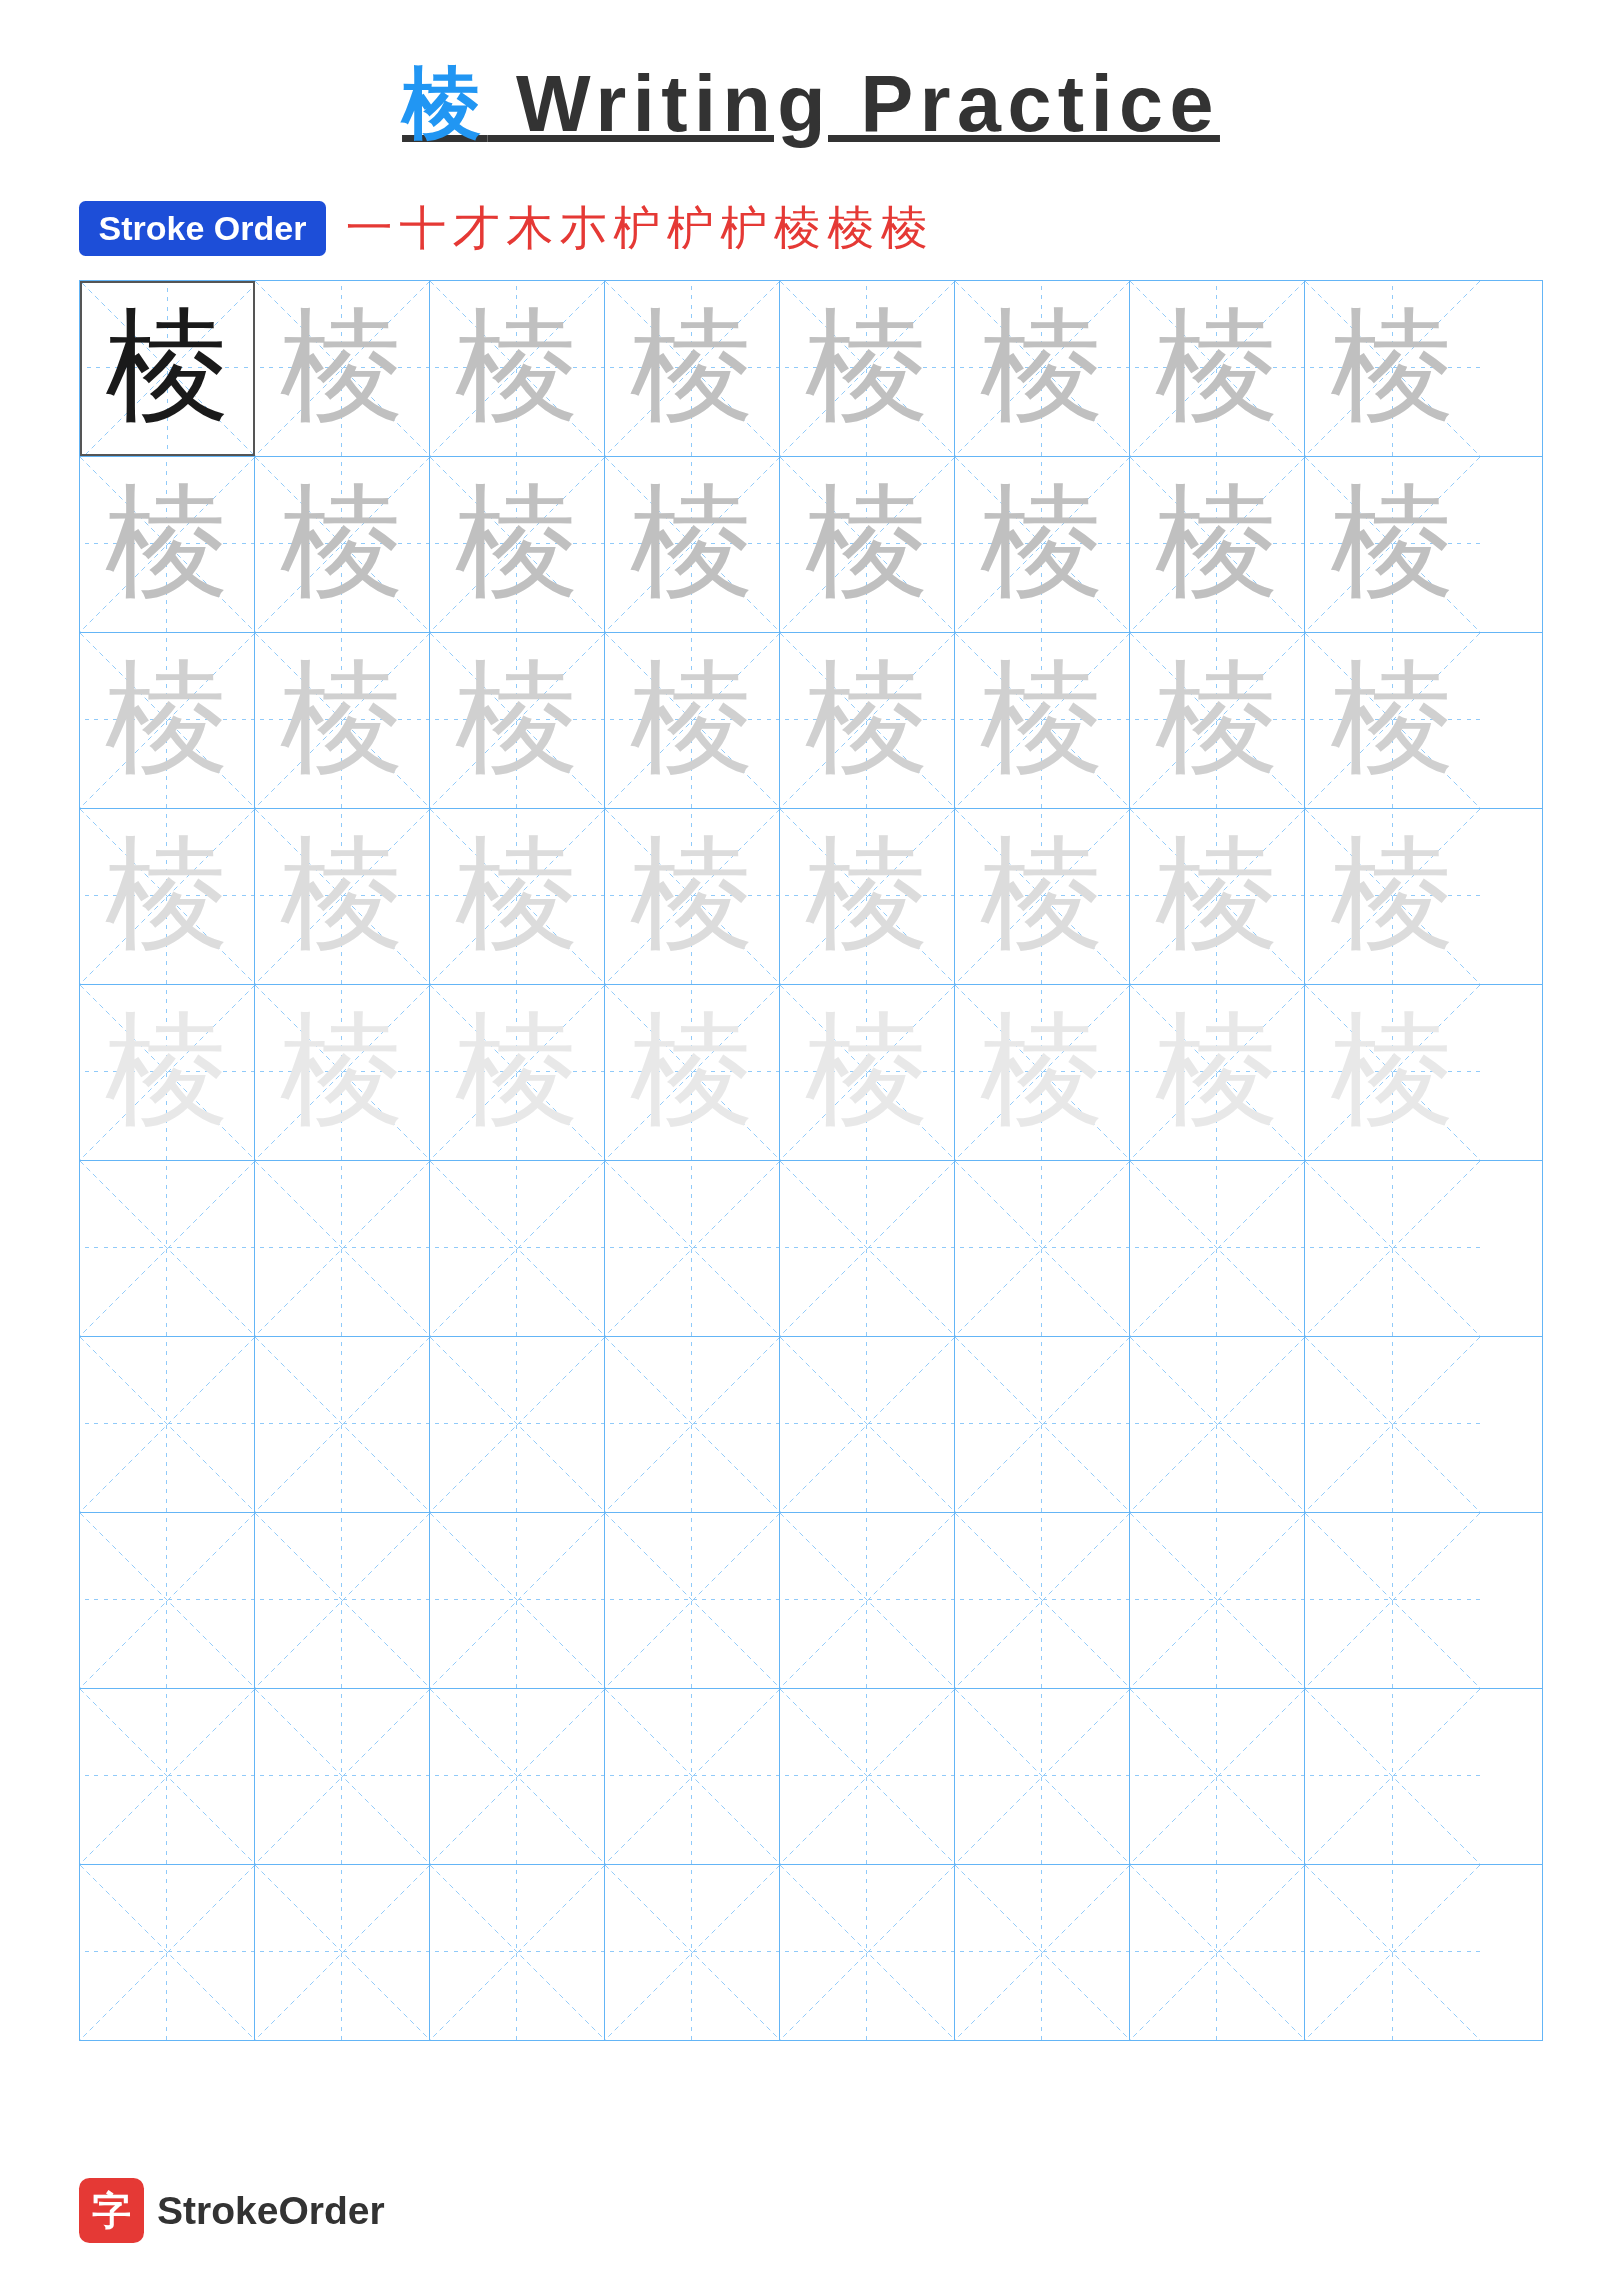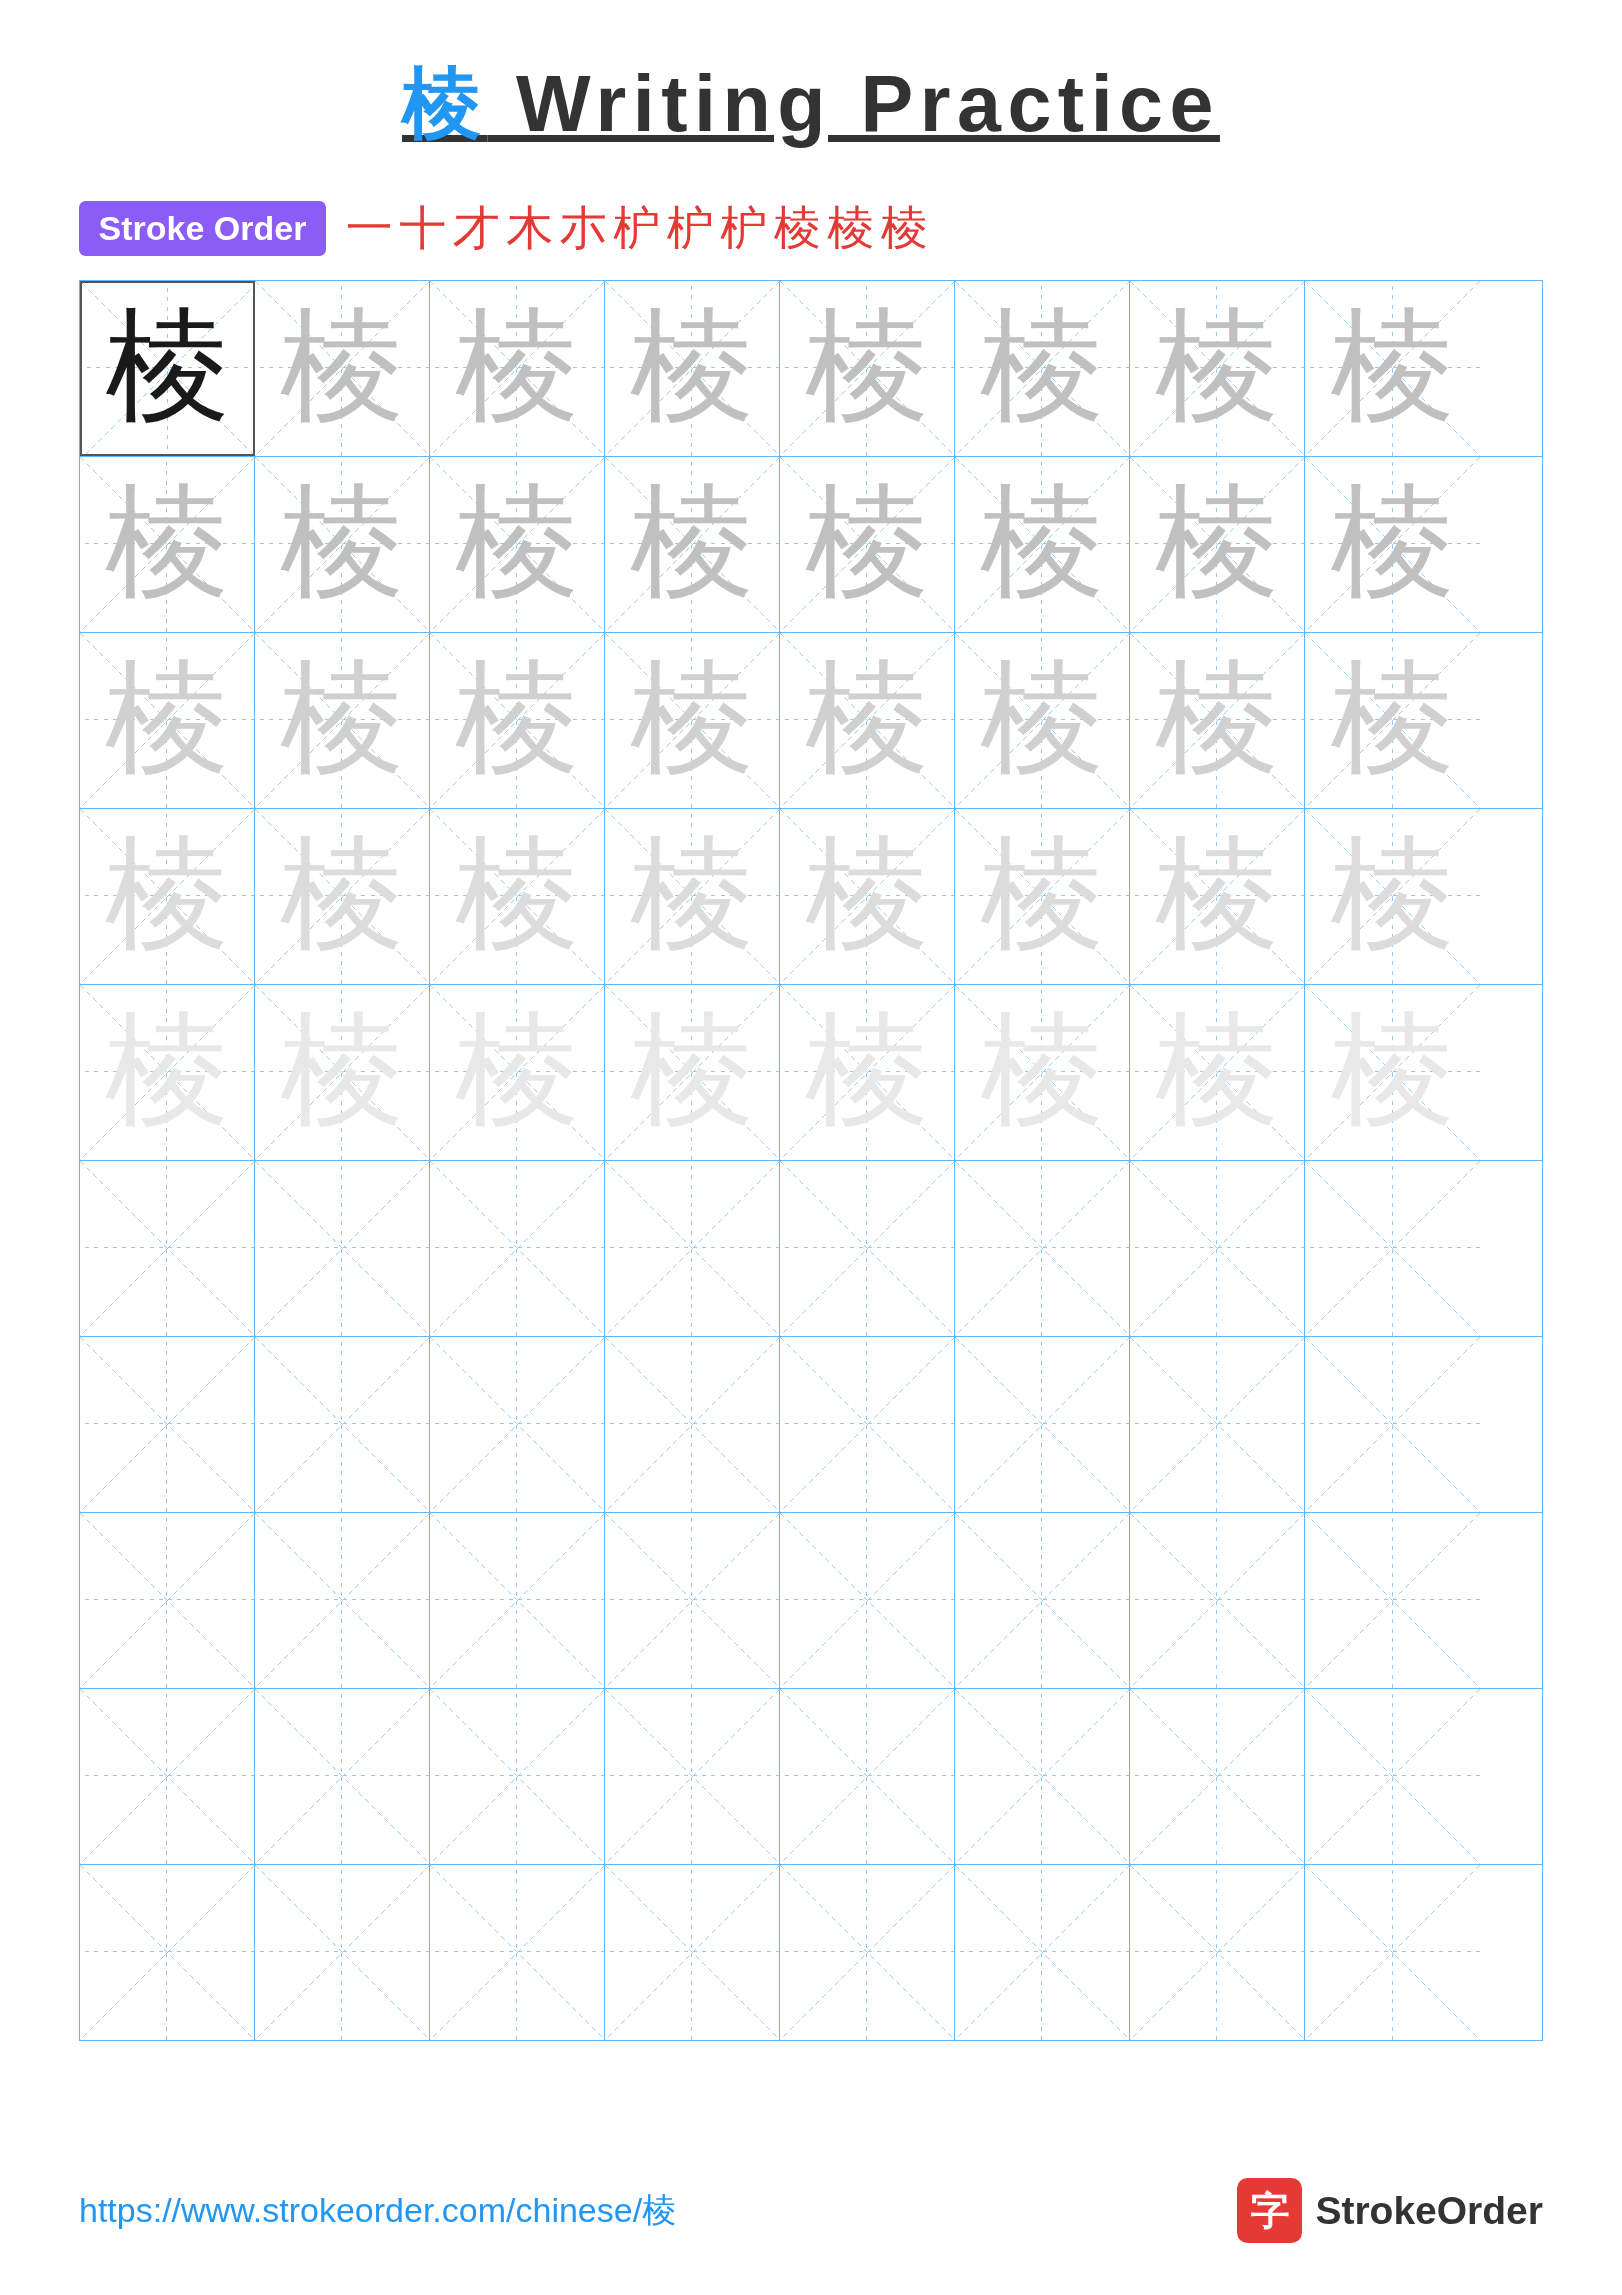--- a/index.html
+++ b/index.html
@@ -25,21 +25,21 @@
       color: #2196F3;
     }
 
     .stroke-order-row {
       display: flex;
       align-items: center;
       margin: 39px 79px 19.6px 79px;
       gap: 0;
     }
     .stroke-order-badge {
-      background: #8b5cf6;
+      background: #1d4ed8;
       color: #fff;
       font-size: 34px;
       font-weight: bold;
       padding: 7.9px 19.6px;
       border-radius: 6.5px;
       margin-right: 19.6px;
       white-space: nowrap;
     }
     .stroke-order-chars {
       display: flex;
@@ -731,19 +731,18 @@
       <div class="grid-cell">
         <svg class="cell-diag" width="175" height="175" viewBox="0 0 268 268">
           <line x1="0" y1="0" x2="268" y2="268" stroke="#90CAF9" stroke-width="1.5" stroke-dasharray="8,6"></line>
           <line x1="268" y1="0" x2="0" y2="268" stroke="#90CAF9" stroke-width="1.5" stroke-dasharray="8,6"></line>
         </svg>
       </div>
     </div>
   </div>
 
 <div class="footer">
-  <a class="footer-url">https://www.strokeorder.com/chinese/棱</a>
   <div class="footer-logo">
     <div class="footer-logo-icon">字</div>
     <span>StrokeOrder</span>
   </div>
 </div>
 
 
 </body></html>

